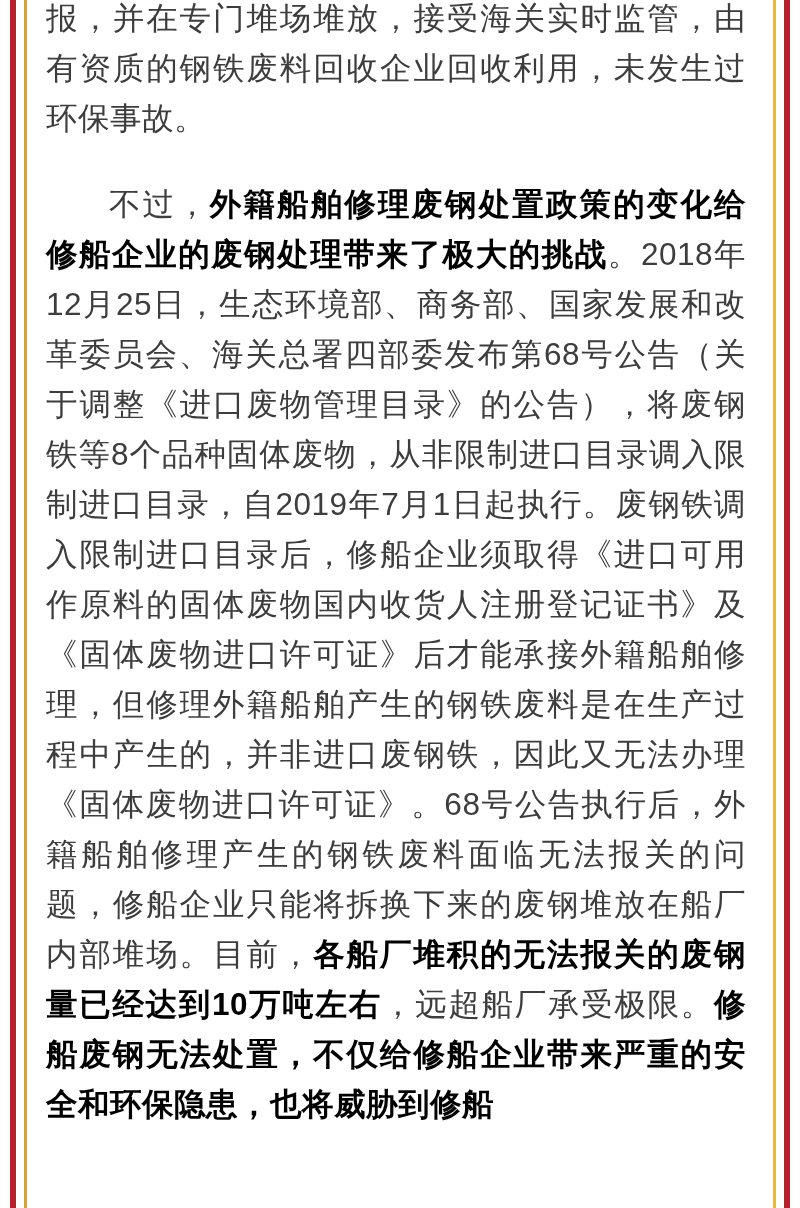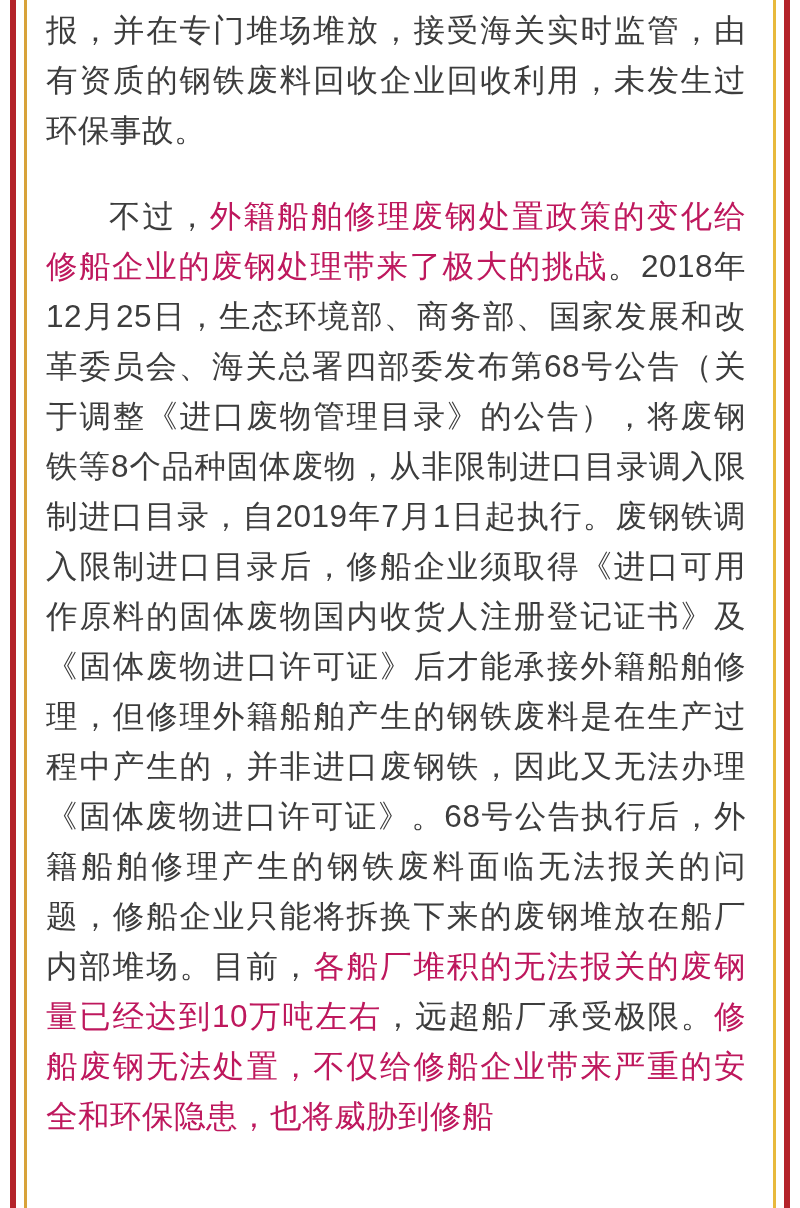--- a/index.html
+++ b/index.html
@@ -48,21 +48,21 @@
     right: 10px;
     top: 0;
     width: 6px;
     height: 1208px;
     background: #b4232a;
   }
 
   .content {
     position: absolute;
     left: 46px;
-    top: 12px;
+    top: 0;
     width: 700px;
     height: 1060px;
   }
 
   .para {
     color: #3d3d3d;
     font-size: 31.5px;
     line-height: 50px;
     letter-spacing: 0.5px;
     text-align: justify;
@@ -70,22 +70,22 @@
     margin: 0;
   }
   .para.continued {
     margin-top: -7px;
   }
   .para.second {
     margin-top: 36px;
     text-indent: 2em;
   }
   .para b, .para .bold {
-    font-weight: normal;
-    color: #be185d;
+    font-weight: bold;
+    color: #000000;
   }
 </style>
 </head>
 <body>
 
 <div class="page">
 
   <div class="left-stripe-outer"></div>
   <div class="left-stripe-inner"></div>
   <div class="right-stripe-inner"></div>

